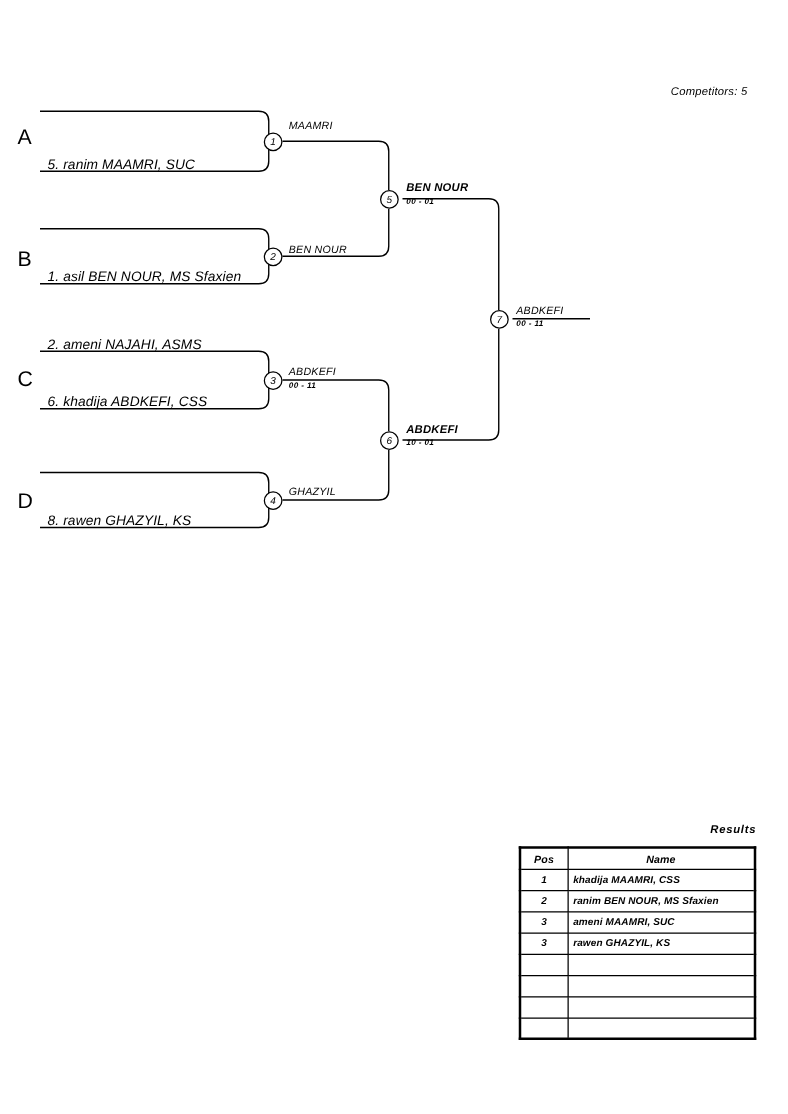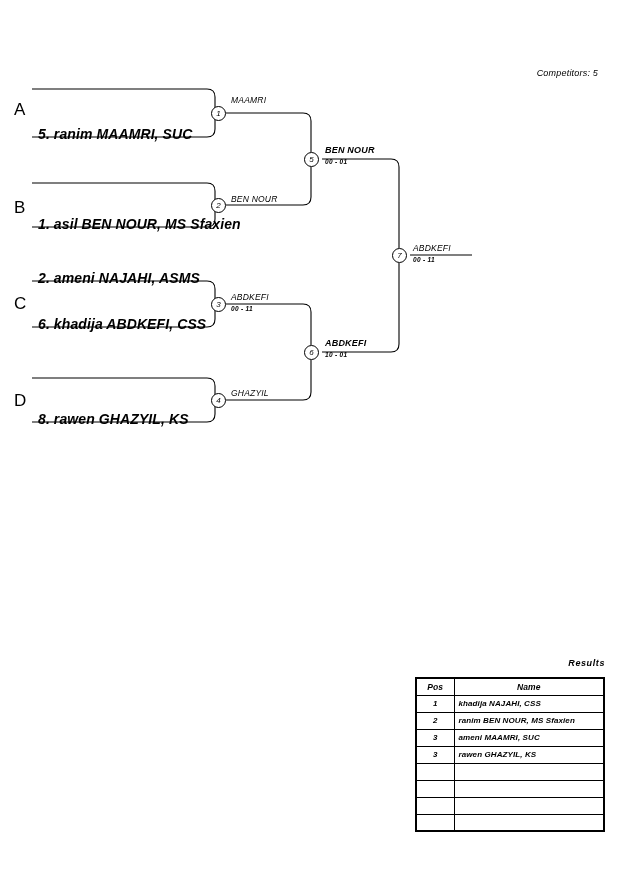--- a/index.html
+++ b/index.html
@@ -56,23 +56,23 @@
   .group-letter {
     position: absolute;
     font-size: 17px;
     font-family: "Liberation Sans", sans-serif;
     line-height: 1;
   }
 
   
   .entrant {
     position: absolute;
-    font-size: 14px;
-    font-style: italic;
-    font-weight: bold;
+    font-size: 11px;
+    font-style: italic;
+    font-weight: normal;
     white-space: nowrap;
     letter-spacing: 0.1px;
   }
 
   
   .match-node {
     position: absolute;
     width: 15px; height: 15px;
     border: 1px solid #000;
     border-radius: 50%;
@@ -218,21 +218,21 @@
   <table class="results">
     <thead>
       <tr>
         <th class="col-pos">Pos</th>
         <th class="col-name">Name</th>
       </tr>
     </thead>
     <tbody id="results-body">
         <tr>
           <td class="col-pos">1</td>
-          <td class="col-name">khadija NAJAHI, CSS</td>
+          <td class="col-name">khadija MAAMRI, CSS</td>
         </tr>
         <tr>
           <td class="col-pos">2</td>
           <td class="col-name">ranim BEN NOUR, MS Sfaxien</td>
         </tr>
         <tr>
           <td class="col-pos">3</td>
           <td class="col-name">ameni MAAMRI, SUC</td>
         </tr>
         <tr>

